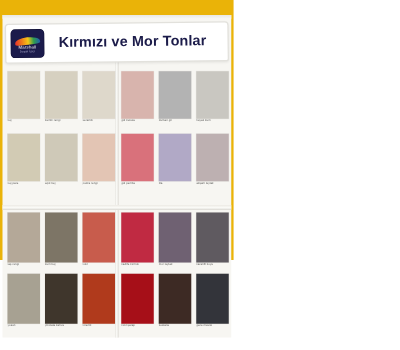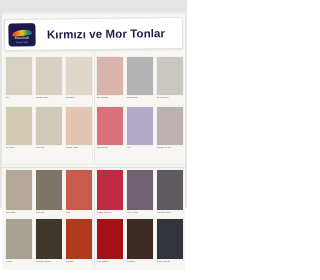--- a/index.html
+++ b/index.html
@@ -3,21 +3,21 @@
 <meta charset="utf-8">
 <style>
   html,body{margin:0;padding:0;}
   body{
     width:187px;height:280px;overflow:hidden;
     background:#ffffff;
     font-family:"Liberation Sans", sans-serif;
   }
   #card{
     position:relative;width:187px;height:208px;
-    background:#e5e5e5;
+    background:#eab308;
   }
   
   .sheet{
     position:absolute;left:2px;top:12px;width:183px;height:258px;
     background:#f7f6f2;
   }
   .sheet:before{
     content:"";position:absolute;left:0;top:0;right:0;height:3px;
     background:linear-gradient(180deg,#e9e8e3,#f7f6f2);
   }

